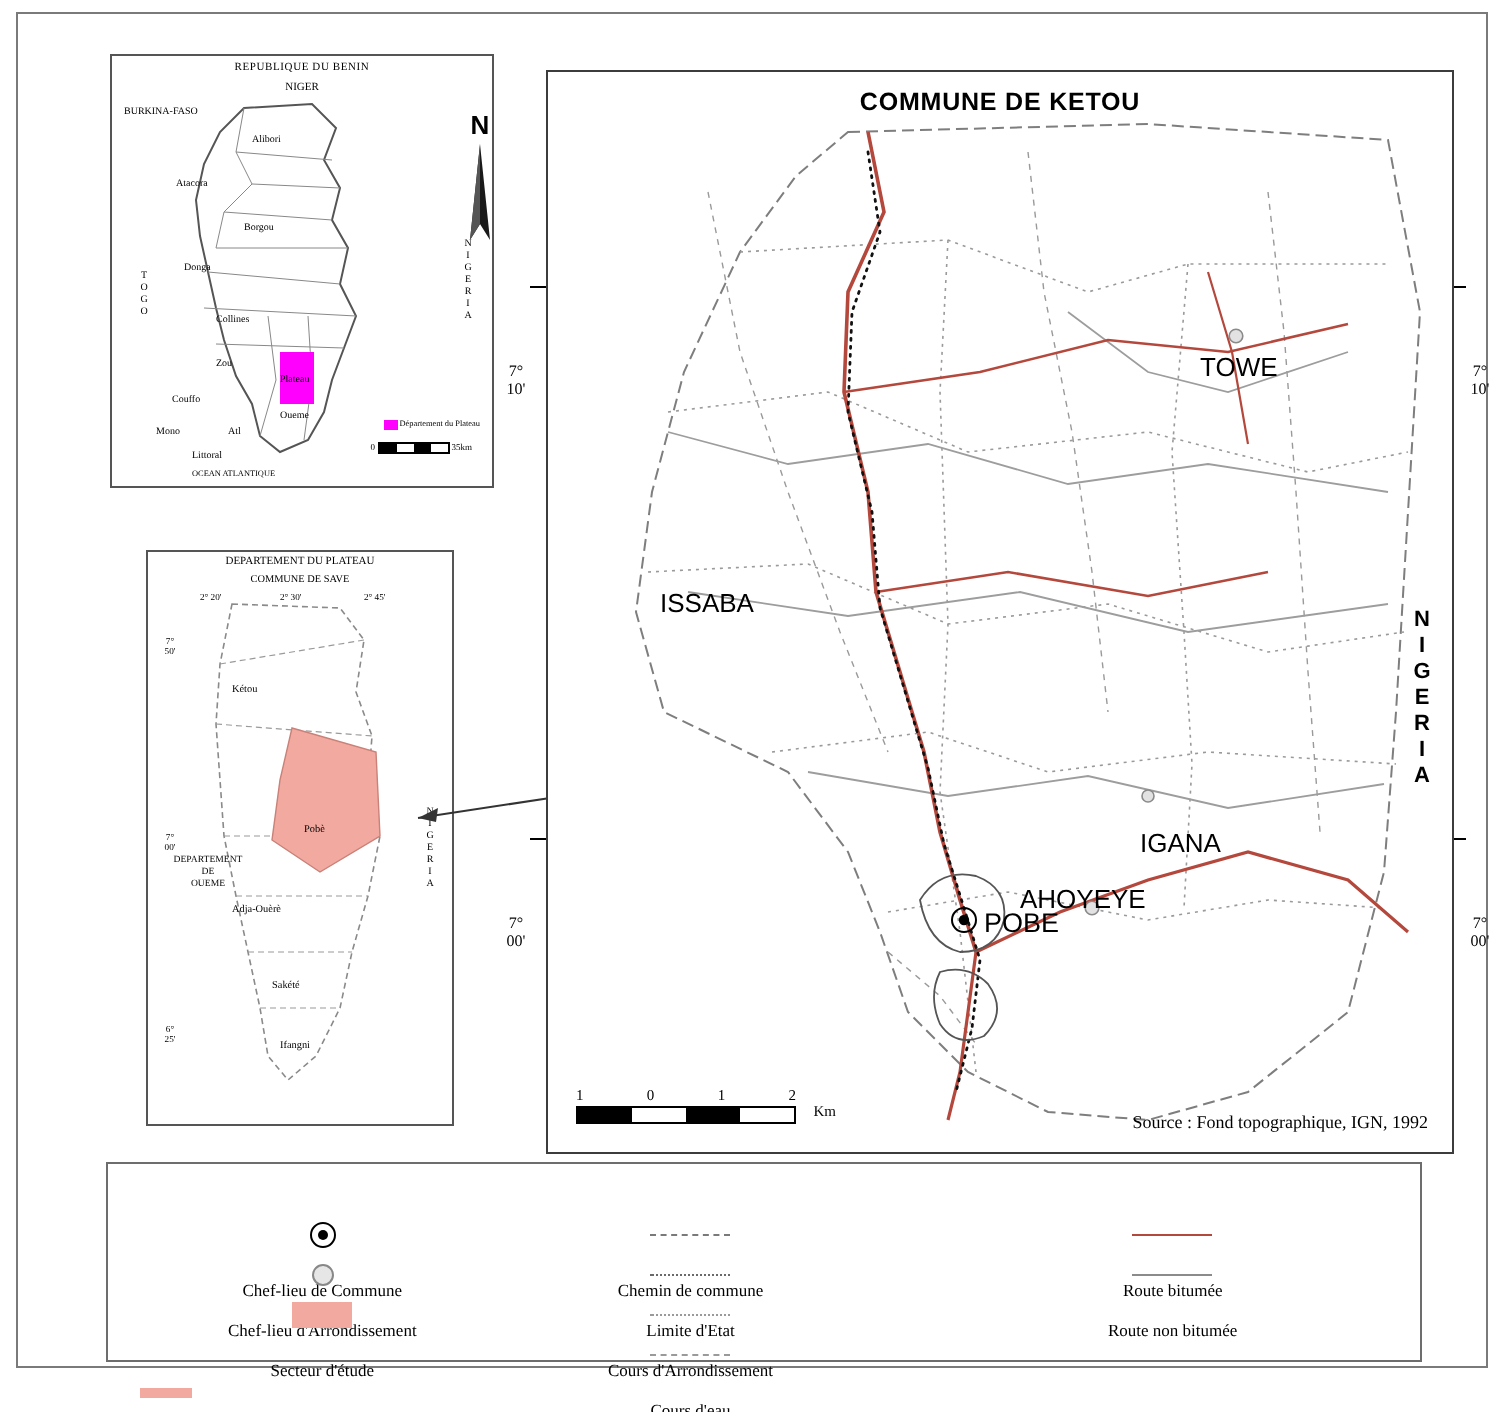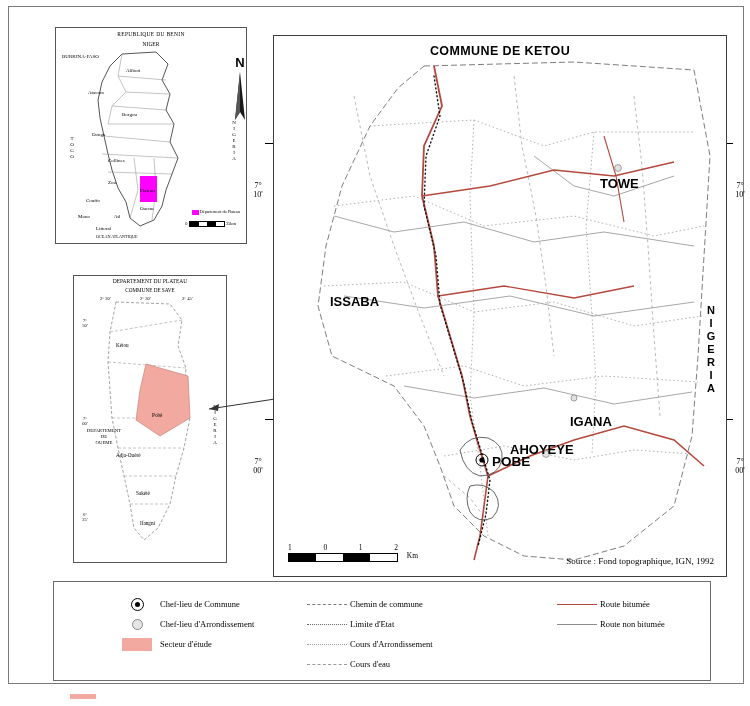--- a/index.html
+++ b/index.html
@@ -74,21 +74,21 @@
   
   .main-map{
     position:absolute;left:264px;top:28px;width:452px;height:540px;
     border:1px solid #3c3c3c;background:#fff;overflow:hidden;
   }
   .main-map .top-title{
     position:absolute;top:8px;left:0;width:100%;text-align:center;
     font-size:12.5px;font-weight:bold;font-family:"Liberation Sans", sans-serif;
     letter-spacing:.4px;
   }
-  .place{position:absolute;font-family:"Liberation Sans", sans-serif;font-weight:bold;}
+  .place{position:absolute;font-family:"Liberation Sans", sans-serif;font-weight:normal;}
   .nigeria-main{
     position:absolute;right:8px;top:268px;width:14px;text-align:center;
     font-size:11px;font-weight:bold;line-height:13px;font-family:"Liberation Sans", sans-serif;
   }
   .source{
     position:absolute;right:12px;bottom:10px;font-size:9px;
   }
   .scalebar{position:absolute;left:14px;bottom:14px;width:110px;font-size:7.5px;}
   .scalebar .nums{display:flex;justify-content:space-between;margin-bottom:1px;}
   .scalebar .bar{height:7px;border:.6px solid #000;
@@ -104,21 +104,21 @@
 
   
   .legend{
     position:absolute;left:44px;top:574px;width:656px;height:98px;
     border:1px solid #6d6d6d;background:#fff;
   }
   .legend .col{position:absolute;top:12px;font-size:8.5px;font-family:"Liberation Serif",serif;}
   .legend .c1{left:60px;}
   .legend .c2{left:250px;}
   .legend .c3{left:500px;text-align:right;}
-  .lg-row{display:flex;align-items:center;height:20px;}
+  .lg-row{display:flex;align-items:center;height:20px;flex-direction:column;}
   .lg-sym{width:46px;flex:0 0 46px;display:flex;align-items:center;justify-content:center;}
   .lg-txt{white-space:nowrap;}
   .sym-commune{width:11px;height:11px;border:1px solid #000;border-radius:50%;position:relative;}
   .sym-commune::after{content:"";position:absolute;left:3px;top:3px;width:5px;height:5px;background:#000;border-radius:50%;}
   .sym-arr{width:9px;height:9px;border:1px solid #888;border-radius:50%;background:#e6e6e6;}
   .sym-sector{width:30px;height:13px;background:#f2a9a0;border:0;}
   .dashline{width:40px;border-top:1px dashed #7a7a7a;}
   .dotline{width:40px;border-top:1px dotted #6a6a6a;}
   .finedot{width:40px;border-top:1px dotted #9a9a9a;}
   .dashline2{width:40px;border-top:1px dashed #9a9a9a;}

